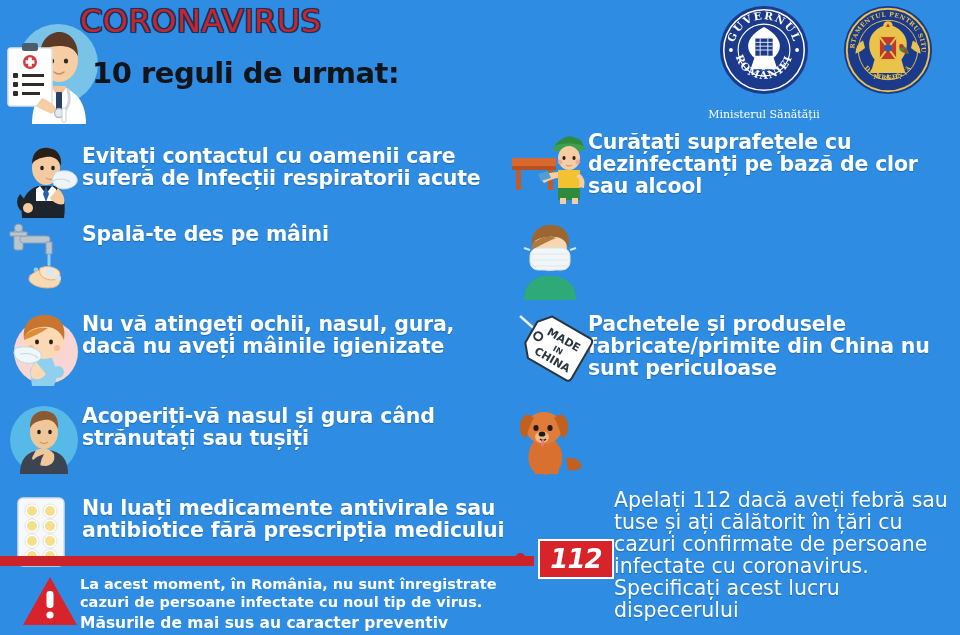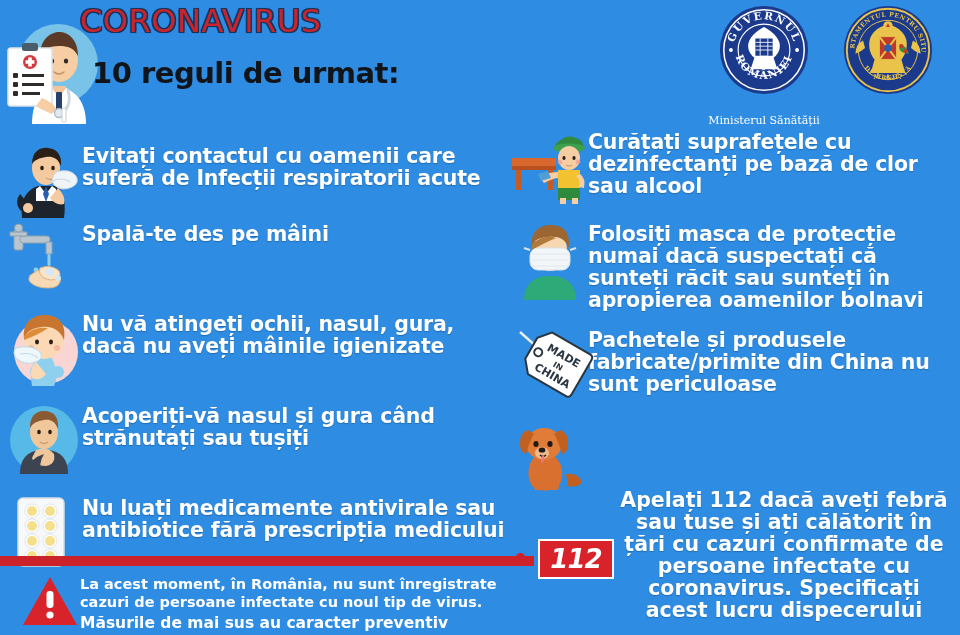--- a/index.html
+++ b/index.html
@@ -56,21 +56,21 @@
   
   .logos {
     position: absolute;
     right: 16px; top: 4px;
     display: flex;
     align-items: flex-start;
     gap: 12px;
   }
   .logo-block { position: relative; width: 112px; text-align: center; }
   .logo-caption {
-    margin-top: 14px;
+    margin-top: 8px;
     font-size: 11px;
     color: #ffffff;
     font-family: "DejaVu Serif", "Liberation Serif", serif;
     white-space: nowrap;
   }
 
   
   .col {
     position: absolute;
     top: 128px;
@@ -150,26 +150,25 @@
     left: 516px; top: 553px;
     width: 9px; height: 9px;
     border-radius: 50%;
     background: #cc2229;
   }
   .rule-112 {
     position: absolute;
     left: 614px; top: 490px;
     width: 340px;
     color: #ffffff;
-    font-weight: bold;
+    font-weight: normal;
     font-size: 20.5px;
     line-height: 1.07;
     text-shadow: 0 1px 1px rgba(12,52,92,0.35);
     font-family: "DejaVu Sans", "Liberation Sans", sans-serif;
-    text-align: center;
   }
 </style>
 </head>
 <body>
 
 <div class="poster">
 
   <div class="header">
 
     <div class="doctor-art">
@@ -437,21 +436,20 @@
           <g stroke="#dde6ec" stroke-width="1.2" fill="none">
             <line x1="20" y1="34" x2="56" y2="34"></line>
             <line x1="20" y1="40" x2="56" y2="40"></line>
             <line x1="20" y1="46" x2="56" y2="46"></line>
           </g>
           <path d="M18 30 l-6 -2" stroke="#d8e2e9" stroke-width="2"></path>
           <path d="M58 30 l6 -2" stroke="#d8e2e9" stroke-width="2"></path>
           <path d="M30 56 q8 6 16 0 l6 4 v20 h-28 v-20z" fill="#2eaa78"></path>
         </svg>
       </div>
-      <div class="rule-text">Folosiți masca de protecție numai dacă suspectați că sunteți răcit sau sunteți în apropierea oamenilor bolnavi</div>
     </div>
 
     <div class="rule" style="margin-top:14px;">
       <div class="rule-icon">
         <svg viewBox="0 0 86 76" width="86" height="76">
           <line x1="8" y1="6" x2="26" y2="22" stroke="#e9eef2" stroke-width="2.5"></line>
           <g transform="rotate(30 46 40)">
             <path d="M24 14 h44 q4 0 4 4 v40 q0 4 -4 4 h-44 l-10 -12 v-24z" fill="#ffffff" stroke="#2a3540" stroke-width="2"></path>
             <circle cx="22" cy="38" r="4" fill="none" stroke="#2a3540" stroke-width="2"></circle>
             <text x="46" y="32" font-size="11" font-weight="bold" fill="#2a3540" text-anchor="middle" font-family="'DejaVu Sans','Liberation Sans',sans-serif">MADE</text>

